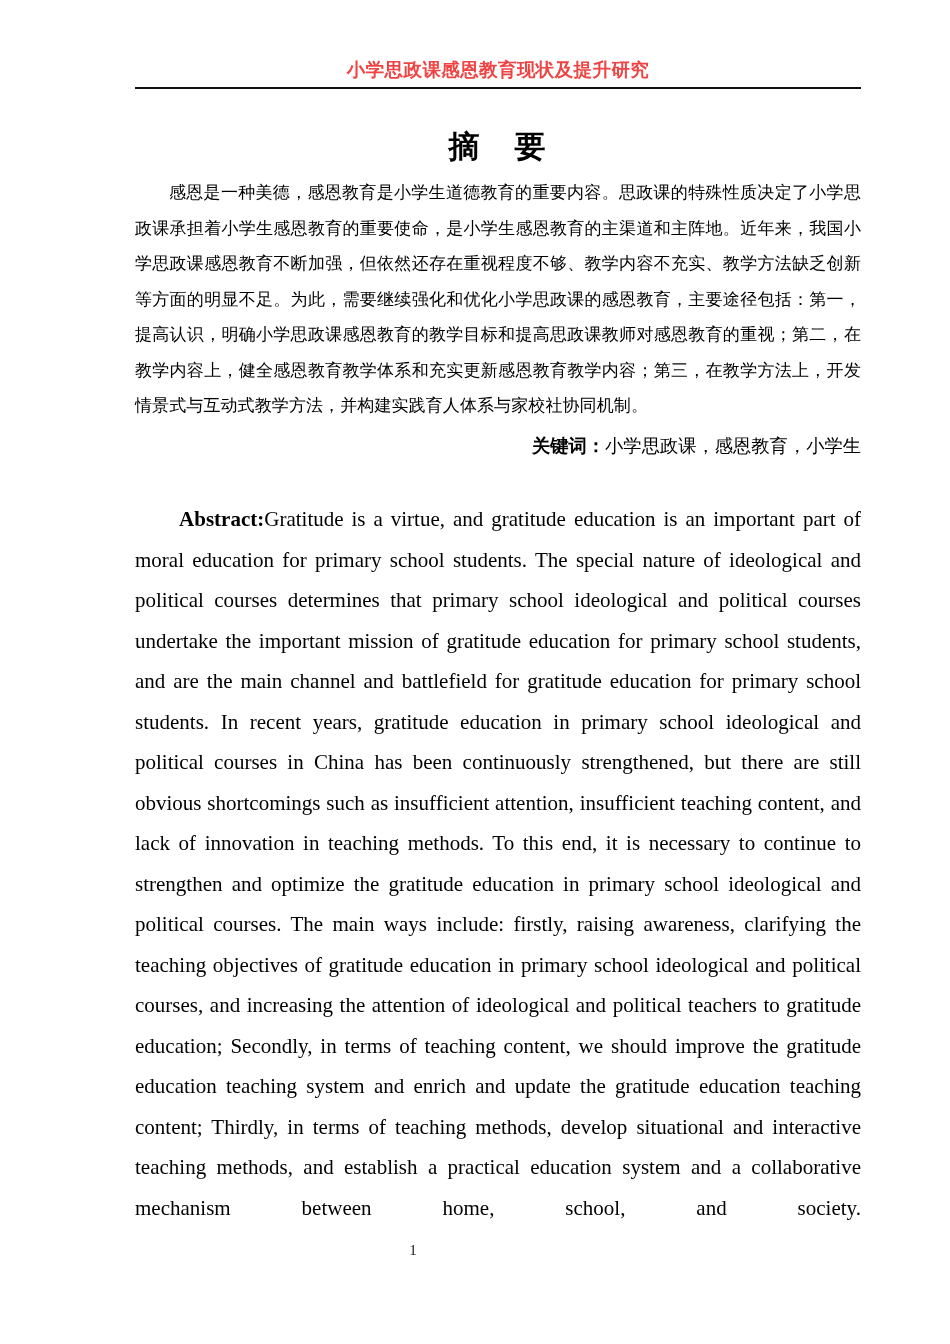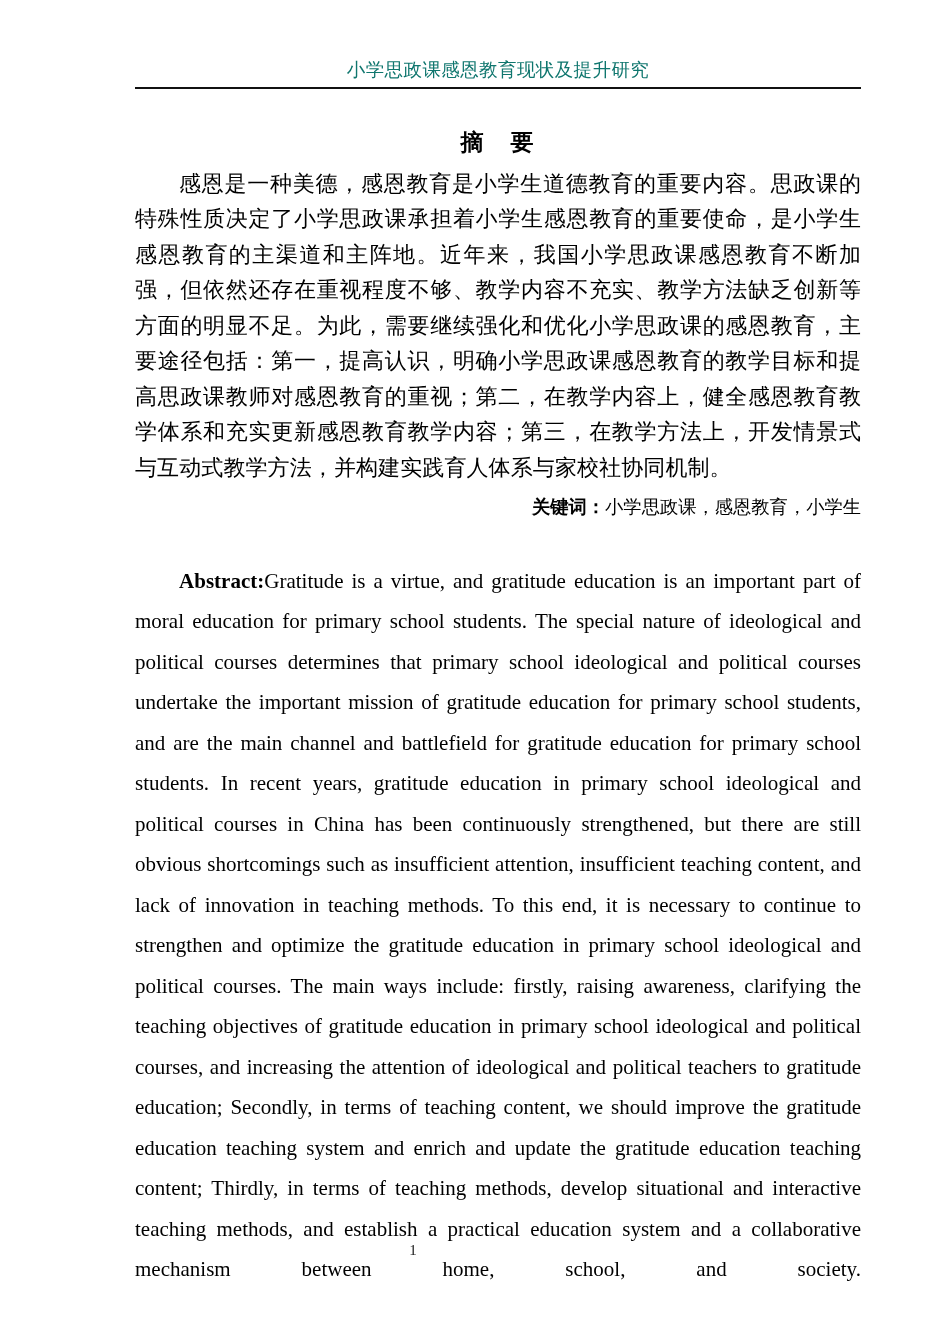--- a/index.html
+++ b/index.html
@@ -26,22 +26,23 @@
     top: 58px;
     width: 726px;
   }
 
   .header-title {
     text-align: center;
     font-family: "DejaVu Serif", "Liberation Serif", serif;
     font-size: 18.5px;
     line-height: 1.35;
     letter-spacing: 0.4px;
-    color: #0f766e;
+    color: #ef4444;
     white-space: nowrap;
+    font-weight: bold;
   }
 
   .header-rule {
     margin-top: 4px;
     border-top: 2.2px solid #111111;
     width: 100%;
   }
 
   
   .body-zone {
@@ -49,30 +50,30 @@
     left: 135px;
     top: 128px;
     width: 726px;
   }
 
   
   .cn-heading {
     text-align: center;
     font-family: "DejaVu Serif", "Liberation Serif", serif;
     font-weight: bold;
-    font-size: 23px;
+    font-size: 31px;
     line-height: 1.2;
     letter-spacing: 2px;
     margin: 0 0 10px 0;
   }
 
   
   .cn-para {
     font-family: "DejaVu Serif", "Liberation Serif", serif;
-    font-size: 22px;
+    font-size: 17px;
     line-height: 35.5px;
     text-align: justify;
     text-justify: inter-ideograph;
     text-indent: 2em;
     margin: 0;
     letter-spacing: 0.1px;
   }
 
   .cn-keywords {
     font-family: "DejaVu Serif", "Liberation Serif", serif;

